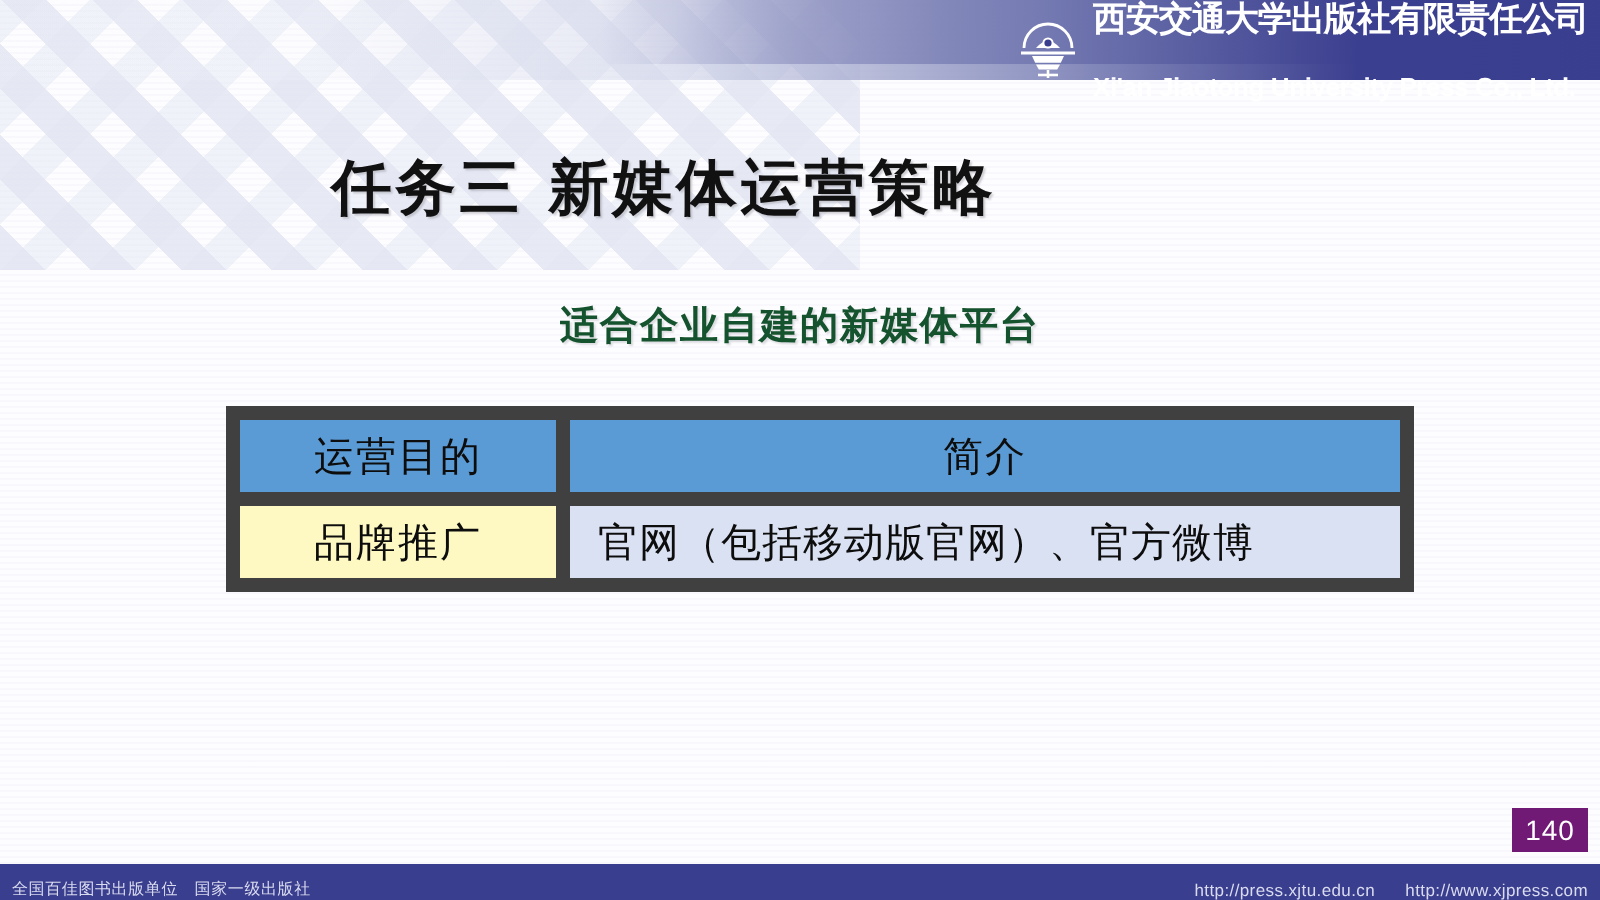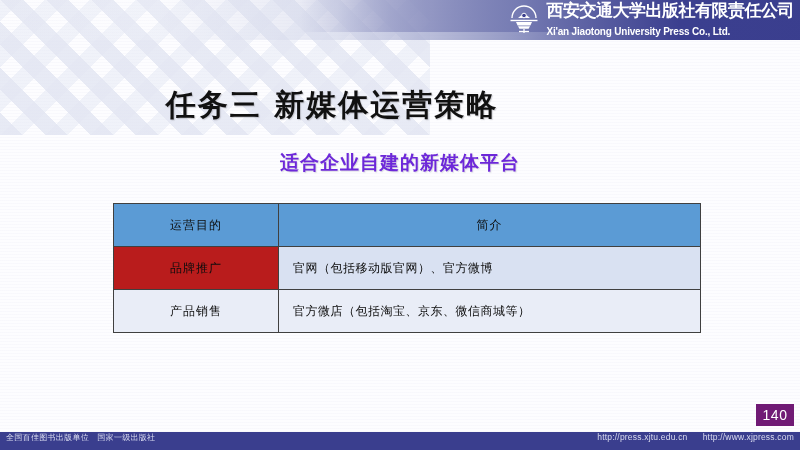--- a/index.html
+++ b/index.html
@@ -96,78 +96,78 @@
     font-family:"DejaVu Sans", sans-serif;
     font-weight:bold;
     font-size:17px;
     color:#ffffff;
     letter-spacing:-0.5px;
     white-space:nowrap;
   }
   .logo-en {
     font-family:"Liberation Sans", sans-serif;
     font-weight:bold;
-    font-size:10px;
+    font-size:13px;
     color:#ffffff;
     letter-spacing:-0.2px;
     white-space:nowrap;
-    margin-top:8px;
+    margin-top:18px;
   }
 
   
   .main-title {
     position:absolute;
-    left:0; top:85px;
+    left:0; top:74px;
     width:664px;
     text-align:center;
     font-family:"DejaVu Serif", serif;
     font-size:30px;
     font-weight:bold;
     color:#111111;
     letter-spacing:2px;
     text-shadow:1px 1px 1px rgba(150,150,160,.45);
   }
   .sub-title {
     position:absolute;
     left:0; top:150px;
     width:800px;
     text-align:center;
     font-family:"DejaVu Serif", serif;
     font-size:19px;
     font-weight:bold;
-    color:#6d28d9;
+    color:#14532d;
     letter-spacing:1px;
     text-shadow:1px 1px 1px rgba(170,170,180,.4);
   }
 
   
   .tbl {
     position:absolute;
     left:113px; top:203px;
     width:587px;
     border-collapse:collapse;
     table-layout:fixed;
   }
   .tbl col.c1 { width:165px; }
   .tbl col.c2 { width:422px; }
   .tbl th, .tbl td {
     height:43px;
     font-family:"DejaVu Serif", serif;
-    font-size:12px;
+    font-size:20px;
     color:#0d0d0d;
-    border:1px solid #404040;
+    border:7px solid #404040;
   }
   .tbl thead th {
     background:#5b9bd5;
     text-align:center;
     font-weight:normal;
     letter-spacing:1px;
   }
   .tbl tbody td.k {
-    background:#b91c1c;
+    background:#fef9c3;
     text-align:center;
     letter-spacing:1px;
   }
   .tbl tbody td.v {
     background:#d9e1f2;
     text-align:left;
     padding-left:14px;
     letter-spacing:0.5px;
     margin-top:26px;
   }
@@ -189,21 +189,21 @@
     letter-spacing:.5px;
   }
 
   
   .footer {
     position:absolute;
     left:0; bottom:0;
     width:800px; height:18px;
     background:#3a3e8e;
     display:flex;
-    align-items:flex-start;
+    align-items:flex-end;
     justify-content:space-between;
     padding:0 6px;
   }
   .footer-left {
     font-family:"DejaVu Sans", sans-serif;
     font-size:8px;
     color:#d9dbef;
     letter-spacing:.3px;
     white-space:nowrap;
   }
@@ -266,24 +266,20 @@
       <tr>
         <th>运营目的</th>
         <th>简介</th>
       </tr>
     </thead>
     <tbody>
       <tr>
         <td class="k">品牌推广</td>
         <td class="v">官网（包括移动版官网）、官方微博</td>
       </tr>
-      <tr class="alt">
-        <td class="k">产品销售</td>
-        <td class="v">官方微店（包括淘宝、京东、微信商城等）</td>
-      </tr>
     </tbody>
   </table>
 
   <div class="page-num">140</div>
 
   <div class="footer">
     <span class="footer-left">全国百佳图书出版单位　国家一级出版社</span>
     <span class="footer-right">
       <span>http://press.xjtu.edu.cn</span>
       <span class="footer-sep"></span>

